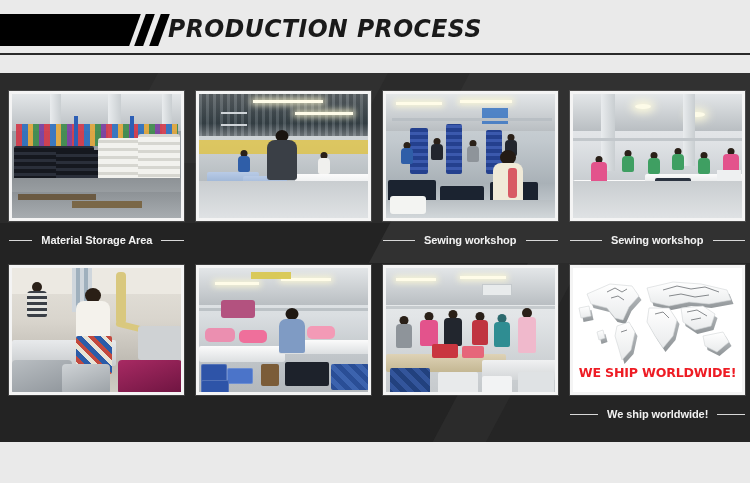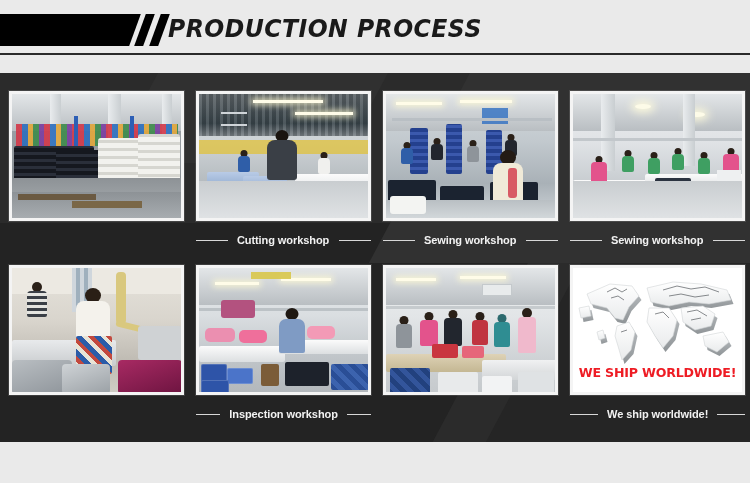--- a/index.html
+++ b/index.html
@@ -353,20 +353,25 @@
               <div class="rolls-dark" style="left:44px;top:56px;width:64px;height:46px;"></div>
               <div class="rolls-white" style="left:86px;top:44px;width:48px;height:58px;"></div>
               <div class="rolls-white" style="left:126px;top:40px;width:42px;height:64px;"></div>
               <div class="rolls-blue" style="left:58px;top:88px;width:66px;height:26px;"></div>
               <div class="bg-floor"></div>
               <div class="sc" style="left:0;bottom:0;width:100%;height:26px;background:linear-gradient(180deg,#8d9296,#a7acb0);"></div>
               <div class="sc" style="left:6px;bottom:18px;width:78px;height:6px;background:#6b5a42;"></div>
               <div class="sc" style="left:60px;bottom:10px;width:70px;height:7px;background:#7a6747;"></div>
             </div>
           </div>
+          <div class="caption">
+            <span class="dash"></span>
+            <span class="label">Material Storage Area</span>
+            <span class="dash"></span>
+          </div>
         </div>
 
         <div class="cell">
           <div class="photo-frame">
             <div class="photo">
               <div class="bg-warehouse" style="background:linear-gradient(180deg,#d9dde0 0%,#cdd2d5 40%,#b6bcc0 70%,#cfd4d7 100%);"></div>
               <div class="bg-ceiling-dark"></div>
               <div class="sc" style="left:0;top:0;width:100%;height:34%;background:repeating-linear-gradient(90deg,rgba(255,255,255,.10) 0 3px,rgba(0,0,0,.12) 3px 7px);"></div>
               <div class="strip-light" style="left:54px;top:6px;width:70px;"></div>
               <div class="strip-light" style="left:96px;top:18px;width:58px;"></div>
@@ -385,25 +390,20 @@
                   <div class="head"></div>
                   <div class="body"></div>
                 </div>
               <div class="person p-white" style="left:118px;top:58px;width:14px;height:22px;">
                   <div class="head"></div>
                   <div class="body"></div>
                 </div>
               <div class="sc" style="left:108px;bottom:16px;width:24px;height:9px;background:#c79a5e;border-radius:2px;"></div>
               <div class="bg-floor-light"></div>
             </div>
-          </div>
-          <div class="caption">
-            <span class="dash"></span>
-            <span class="label">Cutting workshop</span>
-            <span class="dash"></span>
           </div>
         </div>
 
         <div class="cell">
           <div class="photo-frame">
             <div class="photo">
               <div class="bg-warehouse" style="background:linear-gradient(180deg,#d5dade 0%,#c2c9ce 38%,#a9b1b7 72%,#cfd5d9 100%);"></div>
               <div class="bg-ceiling"></div>
               <div class="strip-light" style="left:10px;top:8px;width:46px;"></div>
               <div class="strip-light" style="left:74px;top:6px;width:52px;"></div>
@@ -545,25 +545,20 @@
                 <div class="body" style="width:26px;height:34px;top:11px;background:#7f9bc4;border-radius:7px 7px 2px 2px;"></div>
               </div>
               <div class="sc" style="left:62px;top:96px;width:18px;height:22px;background:#7b5c38;border-radius:2px;"></div>
               <div class="crate" style="left:2px;top:96px;width:26px;height:18px;"></div>
               <div class="crate crate-l" style="left:28px;top:100px;width:26px;height:16px;"></div>
               <div class="crate" style="left:2px;top:112px;width:28px;height:16px;"></div>
               <div class="sc" style="left:86px;top:94px;width:44px;height:24px;background:#1d222b;border-radius:2px;"></div>
               <div class="sc" style="left:132px;top:96px;width:38px;height:26px;background:repeating-linear-gradient(45deg,#2a4e96 0 5px,#3c63ae 5px 10px);border-radius:2px;"></div>
             </div>
           </div>
-          <div class="caption">
-            <span class="dash"></span>
-            <span class="label">Inspection workshop</span>
-            <span class="dash"></span>
-          </div>
         </div>
 
         <div class="cell">
           <div class="photo-frame">
             <div class="photo">
               <div class="bg-warehouse" style="background:linear-gradient(180deg,#eef0f1 0%,#e2e5e7 40%,#cfd3d6 72%,#c6cacd 100%);"></div>
               <div class="bg-ceiling"></div>
               <div class="strip-light" style="left:10px;top:10px;width:40px;"></div>
               <div class="strip-light" style="left:74px;top:8px;width:46px;"></div>
               <div class="sc" style="left:96px;top:16px;width:30px;height:12px;background:#e8ebec;border:1px solid #c4c9cc;"></div>

